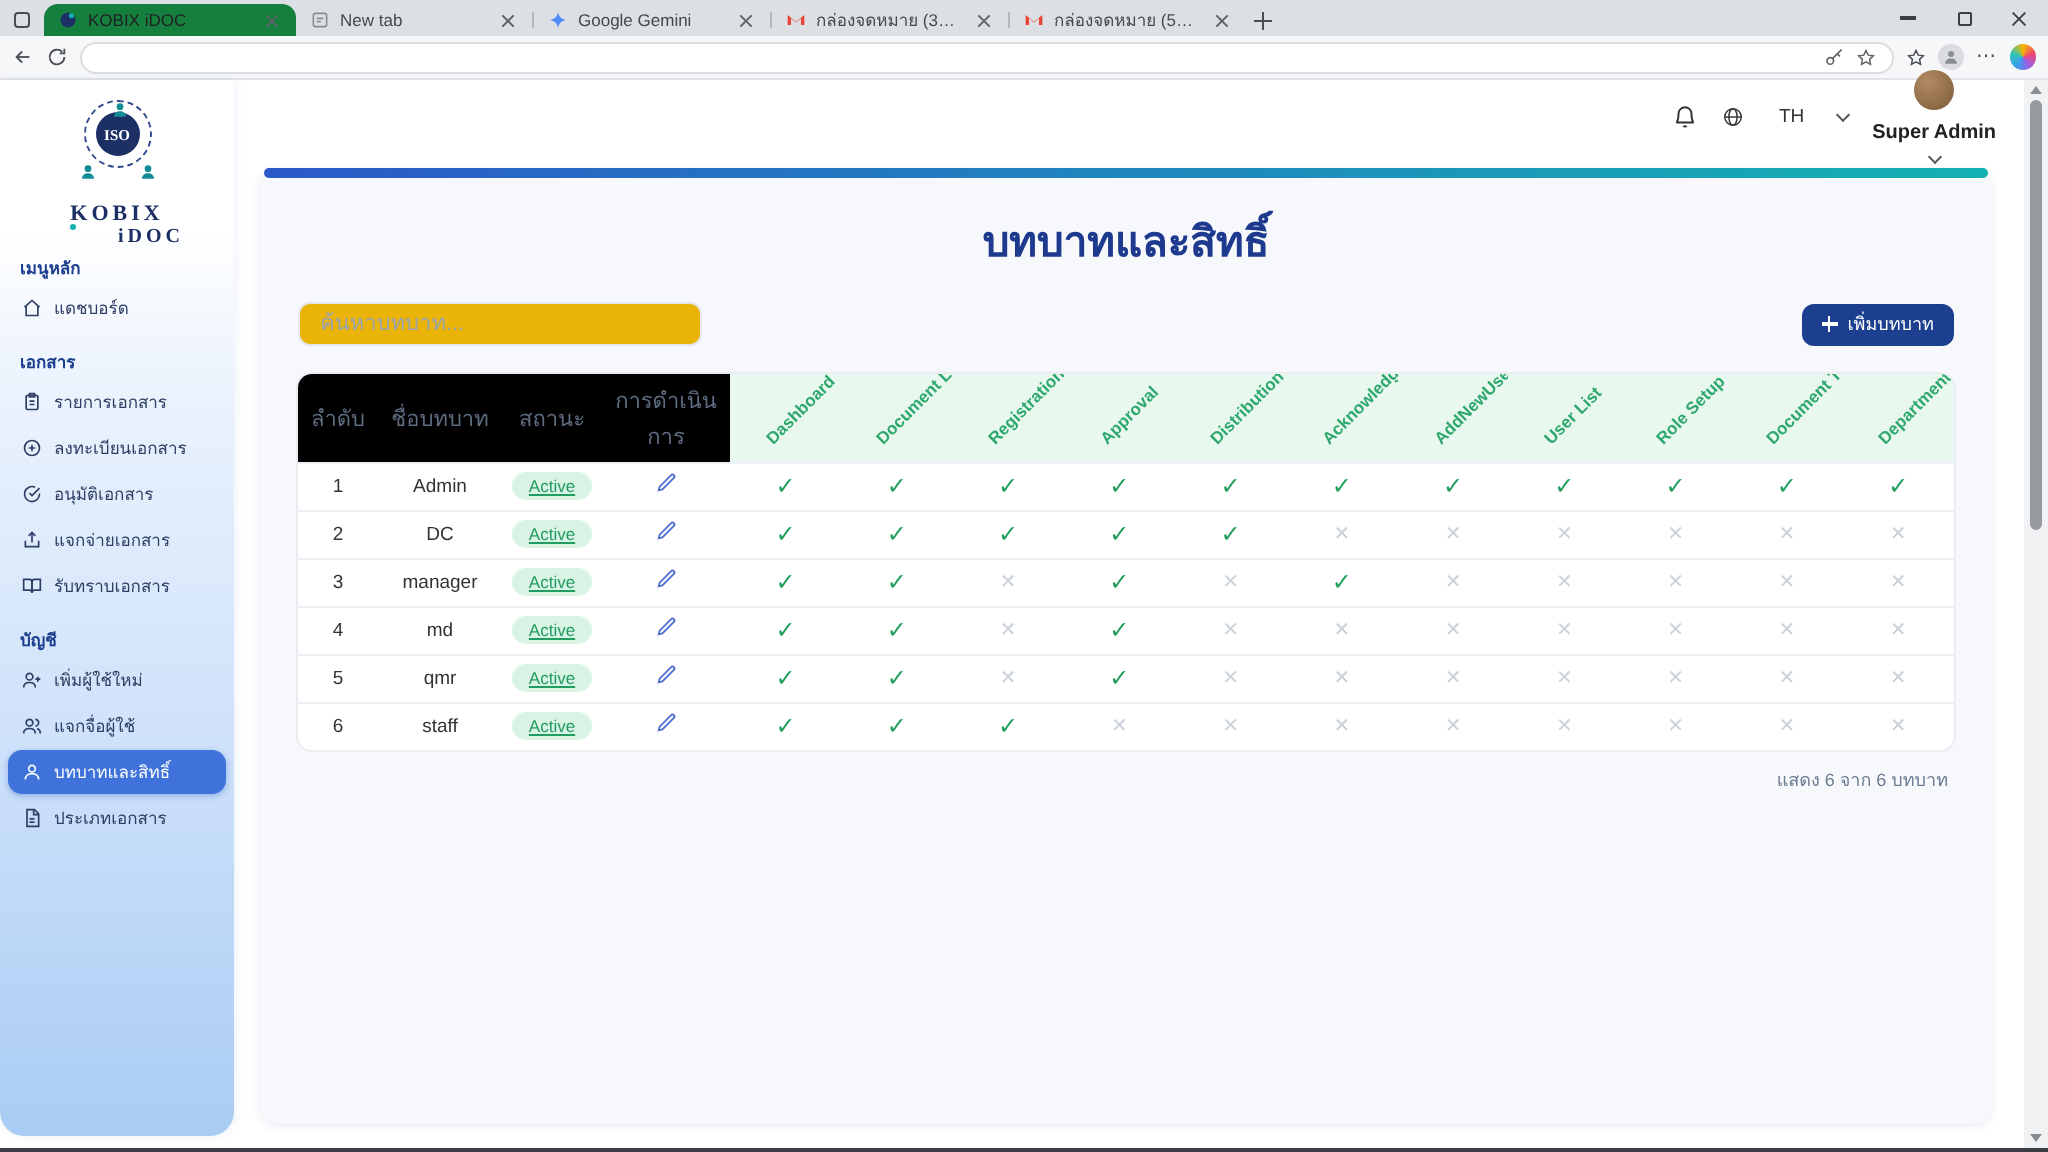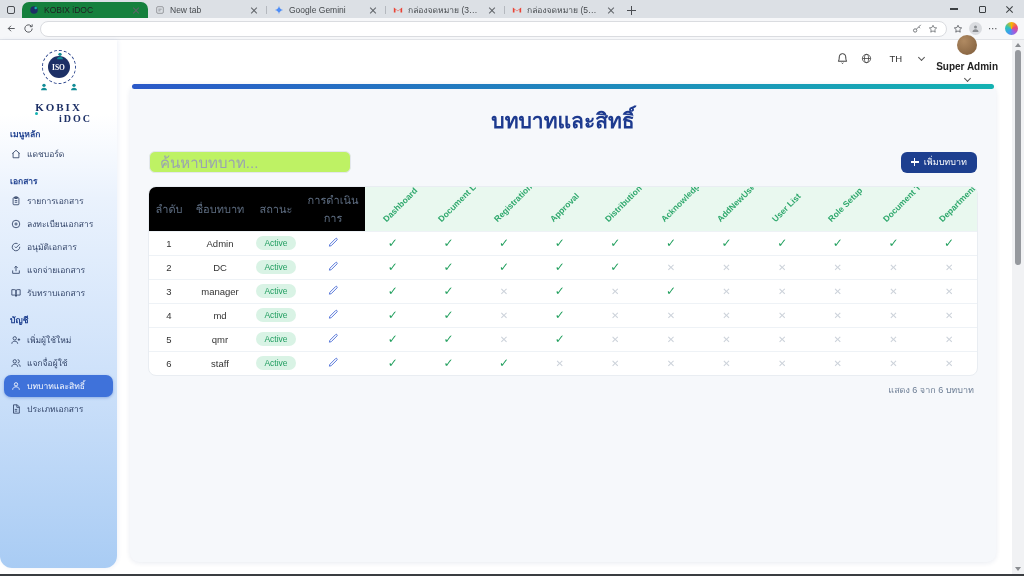--- a/index.html
+++ b/index.html
@@ -74,36 +74,36 @@
   .chev { width:5px; height:5px; border-right:1.2px solid #555; border-bottom:1.2px solid #555; transform:rotate(45deg); margin-top:-2px; }
   .userbox { display:flex; align-items:center; gap:6px;flex-direction:column; }
   .avatar { width:20px; height:20px; border-radius:50%; background:radial-gradient(circle at 35% 30%,#b08a62,#7d5b3a); }
   .username { font-size:10px; font-weight:bold; color:#222; }
 
   
   .card { position:absolute; left:130px; top:44px; width:866px; height:478px; background:#f6f8fb; border-radius:9px; box-shadow:0 1px 5px rgba(30,60,120,.10); }
   .card::before { content:""; position:absolute; left:2px; right:2px; top:0; height:5px; border-radius:6px; background:linear-gradient(90deg,#2b59c8,#14b2b2); }
   .page-title { margin-top:20px; text-align:center; font-size:21px; font-weight:800; color:#1d3a8f; }
   .controls { display:flex; align-items:center; justify-content:space-between; margin:14px 19px 0; }
-  .search-input { width:202px; height:22px; border:1px solid #e3e7ec; border-radius:6px; background:#bef264; padding:0 10px; font-size:15px; color:#333; font-family:inherit; }
+  .search-input { width:202px; height:22px; border:1px solid #e3e7ec; border-radius:6px; background:#eab308; padding:0 10px; font-size:11px; color:#333; font-family:inherit; }
   .search-input::placeholder { color:#9aa4b0; }
   .add-btn { height:21px; background:#1d3f8f; border:none; border-radius:6px; color:#fff; font-size:9px; display:flex; align-items:center; gap:5px; padding:0 10px; font-family:inherit; cursor:pointer; }
   .plus-ic { position:relative; width:8px; height:8px; }
   .plus-ic::before { content:""; position:absolute; left:0; top:3.4px; width:8px; height:1.2px; background:#fff; }
   .plus-ic::after { content:""; position:absolute; left:3.4px; top:0; width:1.2px; height:8px; background:#fff; }
 
   .tablewrap { margin:13px 18px 0; background:#fff; border:1px solid #e9edf2; border-radius:8px; overflow:hidden; }
   table { width:100%; border-collapse:collapse; table-layout:fixed; }
   th,td { text-align:center; }
   thead th { height:44px; }
   .th-fixed { background:#000000; font-size:11px; font-weight:normal; color:#5d6c80; }
   .th-perm { background:#e9f8ef; position:relative; }
   .th-perm span { position:absolute; left:50%; bottom:7px; transform-origin:0 100%; transform:translateX(-5px) rotate(-45deg); white-space:nowrap; font-size:8.5px; font-weight:600; color:#2fa86d; }
   tbody td { height:24px; font-size:9.5px; color:#333; border-top:1px solid #eef2f6; }
-  .badge { display:inline-block; background:#d9f3e5; color:#1f9d5f; font-size:8.5px; padding:2px 8px; border-radius:9px; }
+  .badge { display:inline-block; background:#d9f3e5; color:#1f9d5f; font-size:8.5px; padding:2px 8px; border-radius:9px;text-decoration:underline; }
   .edit-btn { background:none; border:none; cursor:pointer; padding:0; line-height:0; }
   .edit-btn svg { width:11px; height:11px; }
   .ok { color:#23a05f; font-size:12px; font-weight:700; }
   .no { color:#ccd2da; font-size:10px; font-weight:600; }
   .summary { text-align:right; margin:7px 22px 0; font-size:9px; color:#6b7c93; }
 
   
   .scrollbar { position:absolute; right:0; top:0; width:12px; height:534px; background:#f1f2f4; }
   .sb-arrow { position:absolute; left:3px; width:0; height:0; border-left:3px solid transparent; border-right:3px solid transparent; }
   .sb-up { top:3px; border-bottom:4px solid #8a8d91; }

